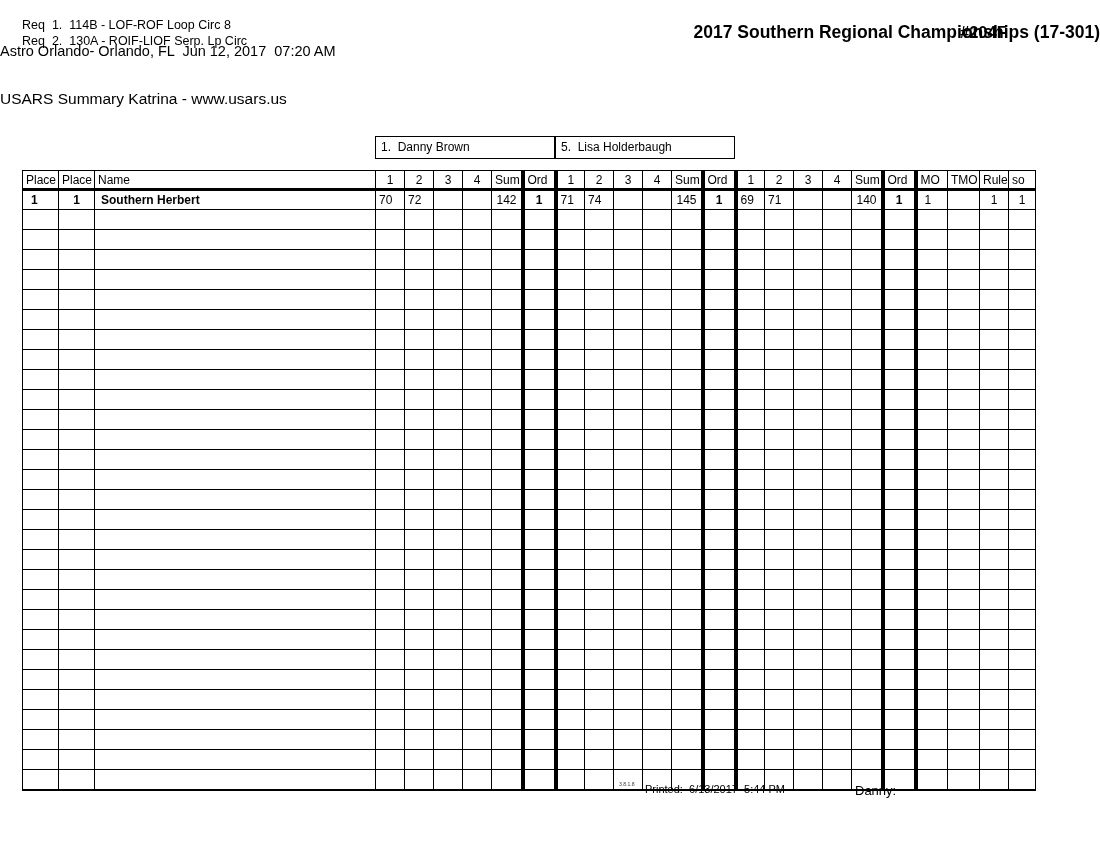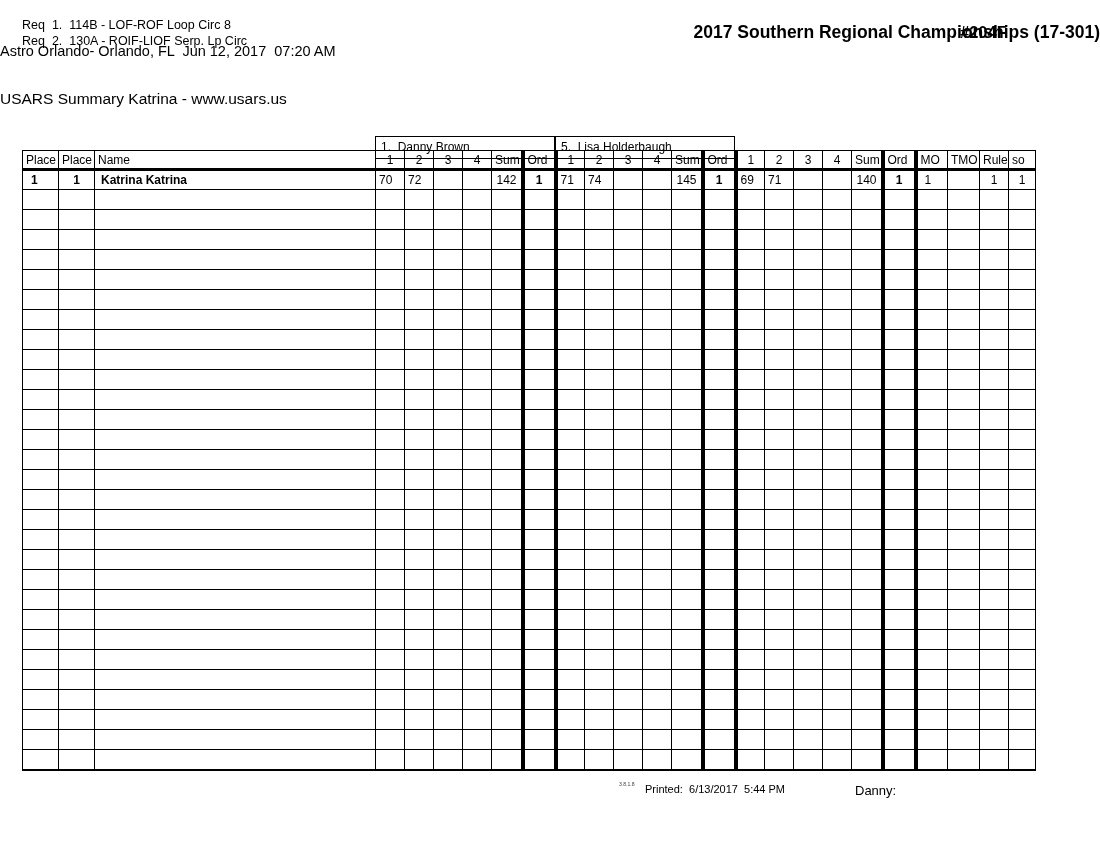--- a/index.html
+++ b/index.html
@@ -16,21 +16,21 @@
   .evt-report  { position:absolute; left:0; width:1100px; top:90px; font-size:15.5px; }
   .badge { position:absolute; left:960px; top:23px; font-size:16.5px; font-weight:bold; }
 
   
   .judge-box { position:absolute; top:136px; height:23px; width:180px;
                border:1px solid #000; font-size:12px; line-height:21px;
                padding-left:5px; background:#fff; }
   .jb0 { left:375px; } .jb1 { left:555px; } .jb2 { left:735px; }
 
   
-  table.score { position:absolute; left:22px; top:150px; width:1013px;
+  table.score { position:absolute; left:22px; top:170px; width:1013px;
                 border-collapse:collapse; table-layout:fixed;
                 border:1px solid #000; border-bottom:2px solid #000; }
   .score th, .score td { border:1px solid #000; font-size:12px; font-weight:normal;
                          padding:0 3px; overflow:hidden; white-space:nowrap; height:20px; }
   .score thead th { height:19px; border-bottom:3px solid #000; text-align:left; }
   .score thead th.hc { text-align:center; }
   .ordcol { border-left:4px solid #000 !important; border-right:4px solid #000 !important;
             text-align:center; }
   td.c-place { text-align:left; padding-left:8px; font-weight:bold; }
   td.c-cont  { text-align:center; font-weight:bold; }
@@ -124,21 +124,21 @@
           <th>MO</th>
           <th>TMO</th>
           <th>Rule</th>
           <th>so</th>
         </tr>
       </thead>
     <tbody>
         <tr>
           <td class="c-place">1</td>
           <td class="c-cont">1</td>
-          <td class="c-name">Katrina Katrina</td>
+          <td class="c-name">Southern Herbert</td>
           <td class="c-s">70</td>
           <td class="c-s">72</td>
           <td class="c-s"></td>
           <td class="c-s"></td>
           <td class="c-sum">142</td>
           <td class="c-ord ordcol">1</td>
           <td class="c-s">71</td>
           <td class="c-s">74</td>
           <td class="c-s"></td>
           <td class="c-s"></td>

